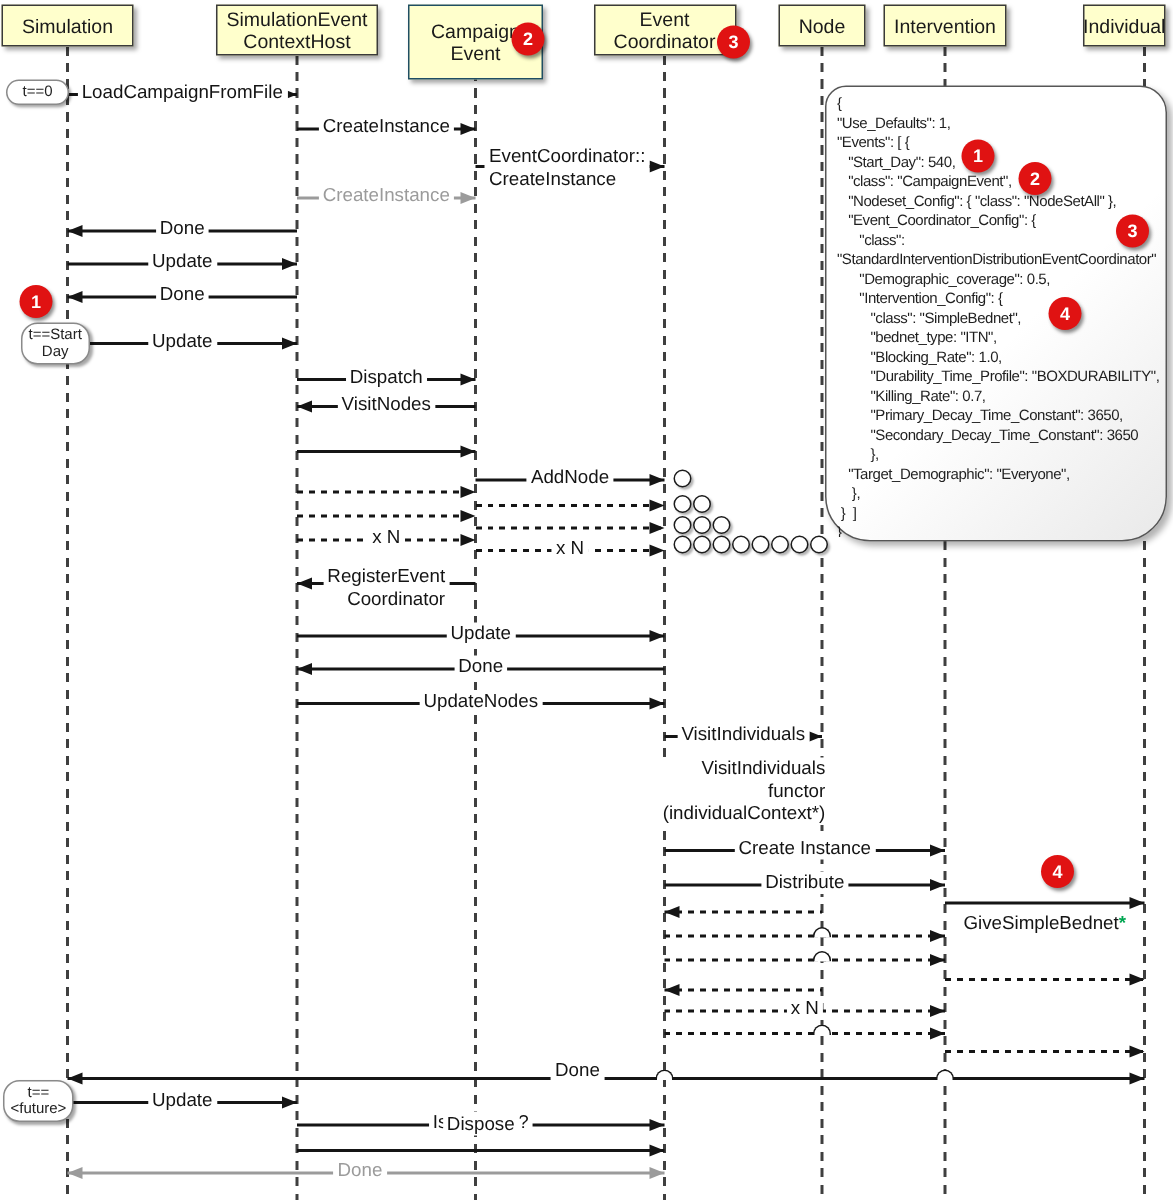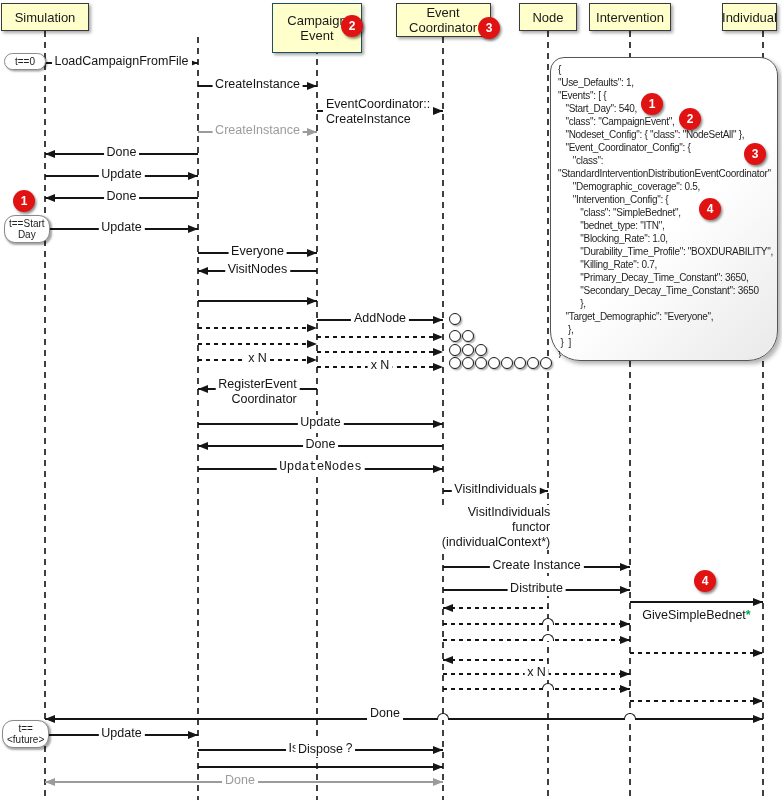--- a/index.html
+++ b/index.html
@@ -71,20 +71,22 @@
          "Killing_Rate": 0.7,
          "Primary_Decay_Time_Constant": 3650,
          "Secondary_Decay_Time_Constant": 3650
          },
    "Target_Demographic": "Everyone",
     },
  }  ]
 }</div>
     </div>
     <div class="actor" style="left: 1px; top: 3px; width: 88px; height: 28px;">Simulation</div>
+    <div class="actor" style="left: 144px; top: 3px; width: 108px; height: 34px;">SimulationEvent
+ContextHost</div>
     <div class="actor accent" style="border-color: rgb(31, 78, 99); left: 272px; top: 3px; width: 90px; height: 50px;">Campaign
 Event</div>
     <div class="actor" style="left: 395.5px; top: 3px; width: 95px; height: 34px;">Event
 Coordinator</div>
     <div class="actor" style="left: 519px; top: 3px; width: 58px; height: 28px;">Node</div>
     <div class="actor" style="left: 589px; top: 3px; width: 82px; height: 28px;">Intervention</div>
     <div class="actor" style="left: 722px; top: 3px; width: 55px; height: 28px;">Individual</div>
     <div class="mline" style="left: 45px; top: 62px; width: 153px;"></div>
     <div class="ah r" style="left: 188px; top: 58.5px;"></div>
     <div class="mlabel centered" style="left: 121.5px; top: 54px;"><span>LoadCampaignFromFile</span></div>
@@ -105,21 +107,21 @@
     <div class="ah r" style="left: 188px; top: 171.5px;"></div>
     <div class="mlabel centered" style="left: 121.5px; top: 167px;"><span>Update</span></div>
     <div class="mline" style="left: 45px; top: 197px; width: 153px;"></div>
     <div class="ah l" style="left: 45px; top: 193.5px;"></div>
     <div class="mlabel centered" style="left: 121.5px; top: 189px;"><span>Done</span></div>
     <div class="mline" style="left: 45px; top: 228px; width: 153px;"></div>
     <div class="ah r" style="left: 188px; top: 224.5px;"></div>
     <div class="mlabel centered" style="left: 121.5px; top: 220px;"><span>Update</span></div>
     <div class="mline" style="left: 198px; top: 252px; width: 119px;"></div>
     <div class="ah r" style="left: 307px; top: 248.5px;"></div>
-    <div class="mlabel centered" style="left: 257.5px; top: 244px;"><span>Everyone</span></div>
+    <div class="mlabel centered" style="left: 257.5px; top: 244px;"><span>Dispatch</span></div>
     <div class="mline" style="left: 198px; top: 270px; width: 119px;"></div>
     <div class="ah l" style="left: 198px; top: 266.5px;"></div>
     <div class="mlabel centered" style="left: 257.5px; top: 262px;"><span>VisitNodes</span></div>
     <div class="mline" style="left: 198px; top: 300px; width: 119px;"></div>
     <div class="ah r" style="left: 307px; top: 296.5px;"></div>
     <div class="mline" style="left: 317px; top: 319px; width: 126px;"></div>
     <div class="ah r" style="left: 433px; top: 315.5px;"></div>
     <div class="mlabel centered" style="left: 380px; top: 311px;"><span>AddNode</span></div>
     <div class="mline mdash" style="left: 198px; top: 327px; width: 119px;"></div>
     <div class="ah r" style="left: 307px; top: 323.5px;"></div>
@@ -140,21 +142,21 @@
     <div class="mlabel centered" style="left: 257.5px; top: 377px;"><span>RegisterEvent
 Coordinator</span></div>
     <div class="mline" style="left: 198px; top: 423px; width: 245px;"></div>
     <div class="ah r" style="left: 433px; top: 419.5px;"></div>
     <div class="mlabel centered" style="left: 320.5px; top: 415px;"><span>Update</span></div>
     <div class="mline" style="left: 198px; top: 445px; width: 245px;"></div>
     <div class="ah l" style="left: 198px; top: 441.5px;"></div>
     <div class="mlabel centered" style="left: 320.5px; top: 437px;"><span>Done</span></div>
     <div class="mline" style="left: 198px; top: 468px; width: 245px;"></div>
     <div class="ah r" style="left: 433px; top: 464.5px;"></div>
-    <div class="mlabel centered" style="left: 320.5px; top: 460px; font-family: Liberation Mono, monospace;"><span>UpdateNodes</span></div>
+    <div class="mlabel centered" style="left: 320.5px; top: 460px;"><span>UpdateNodes</span></div>
     <div class="mline" style="left: 443px; top: 490px; width: 105px;"></div>
     <div class="ah r" style="left: 538px; top: 486.5px;"></div>
     <div class="mlabel centered" style="left: 495.5px; top: 482px;"><span>VisitIndividuals</span></div>
     <div class="mline" style="left: 443px; top: 520px; width: 105px;"></div>
     <div class="ah l" style="left: 443px; top: 516.5px;"></div>
     <div class="mlabel centered" style="left: 496px; top: 505px;"><span>VisitIndividuals
 functor
 (individualContext*)</span></div>
     <div class="mline" style="left: 443px; top: 566px; width: 187px;"></div>
     <div class="ah r" style="left: 620px; top: 562.5px;"></div>
@@ -212,21 +214,21 @@
     <div class="ncircle" style="left: 475px; top: 344px;"></div>
     <div class="ncircle" style="left: 449px; top: 357px;"></div>
     <div class="ncircle" style="left: 462px; top: 357px;"></div>
     <div class="ncircle" style="left: 475px; top: 357px;"></div>
     <div class="ncircle" style="left: 488px; top: 357px;"></div>
     <div class="ncircle" style="left: 501px; top: 357px;"></div>
     <div class="ncircle" style="left: 514px; top: 357px;"></div>
     <div class="ncircle" style="left: 527px; top: 357px;"></div>
     <div class="ncircle" style="left: 540px; top: 357px;"></div>
     <div class="pill" style="left: 4px; top: 53px; min-width: 42px;">t==0</div>
-    <div class="pill" style="left: 4px; top: 215px; min-width: 42px;">t==Start
+    <div class="pill" style="left: 14px; top: 215px; min-width: 42px;">t==Start
 Day</div>
     <div class="pill" style="left: 2px; top: 720px; min-width: 46px;">t==
 &lt;future&gt;</div>
     <div class="badge" style="background: rgb(224, 18, 18); left: 13px; top: 190px;">1</div>
     <div class="badge" style="background: rgb(224, 18, 18); left: 341px; top: 15px;">2</div>
     <div class="badge" style="background: rgb(224, 18, 18); left: 478px; top: 17px;">3</div>
     <div class="badge" style="background: rgb(224, 18, 18); left: 641px; top: 93px;">1</div>
     <div class="badge" style="background: rgb(224, 18, 18); left: 679px; top: 108px;">2</div>
     <div class="badge" style="background: rgb(224, 18, 18); left: 744px; top: 143px;">3</div>
     <div class="badge" style="background: rgb(224, 18, 18); left: 699px; top: 198px;">4</div>

